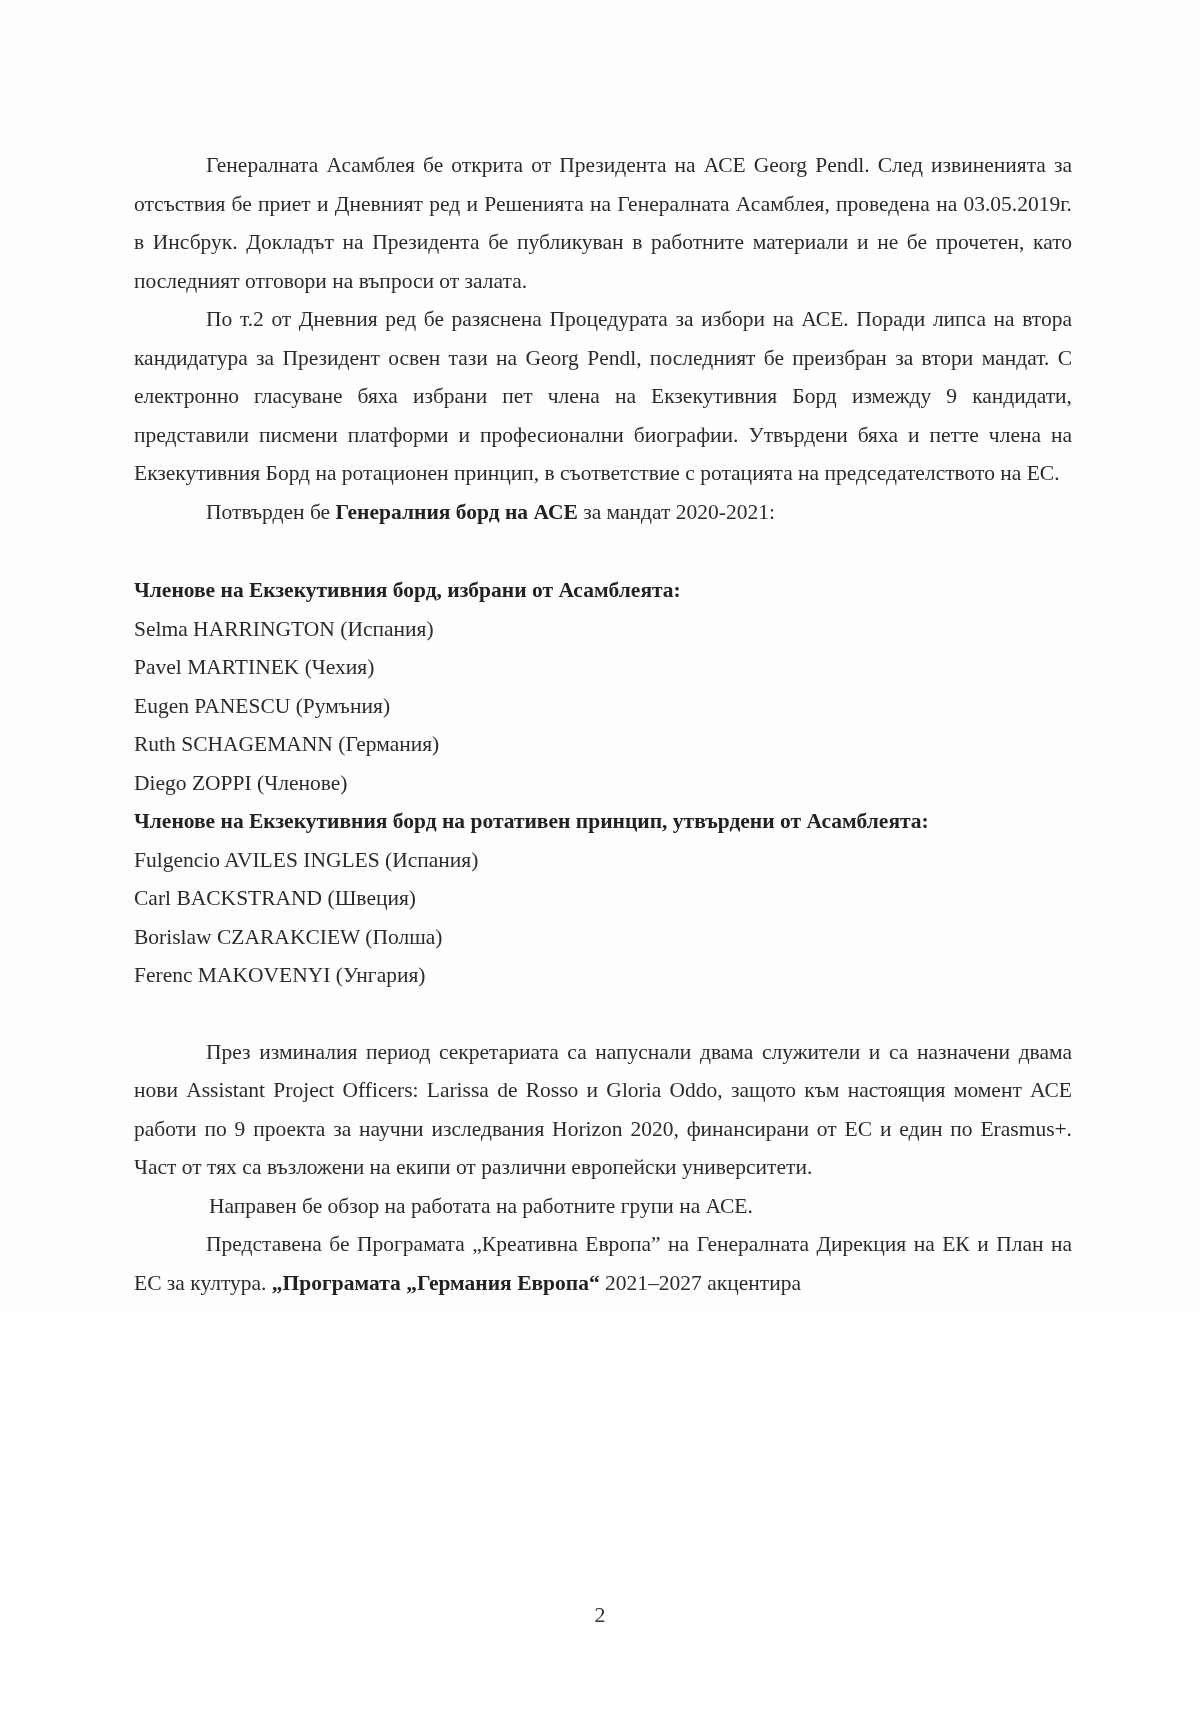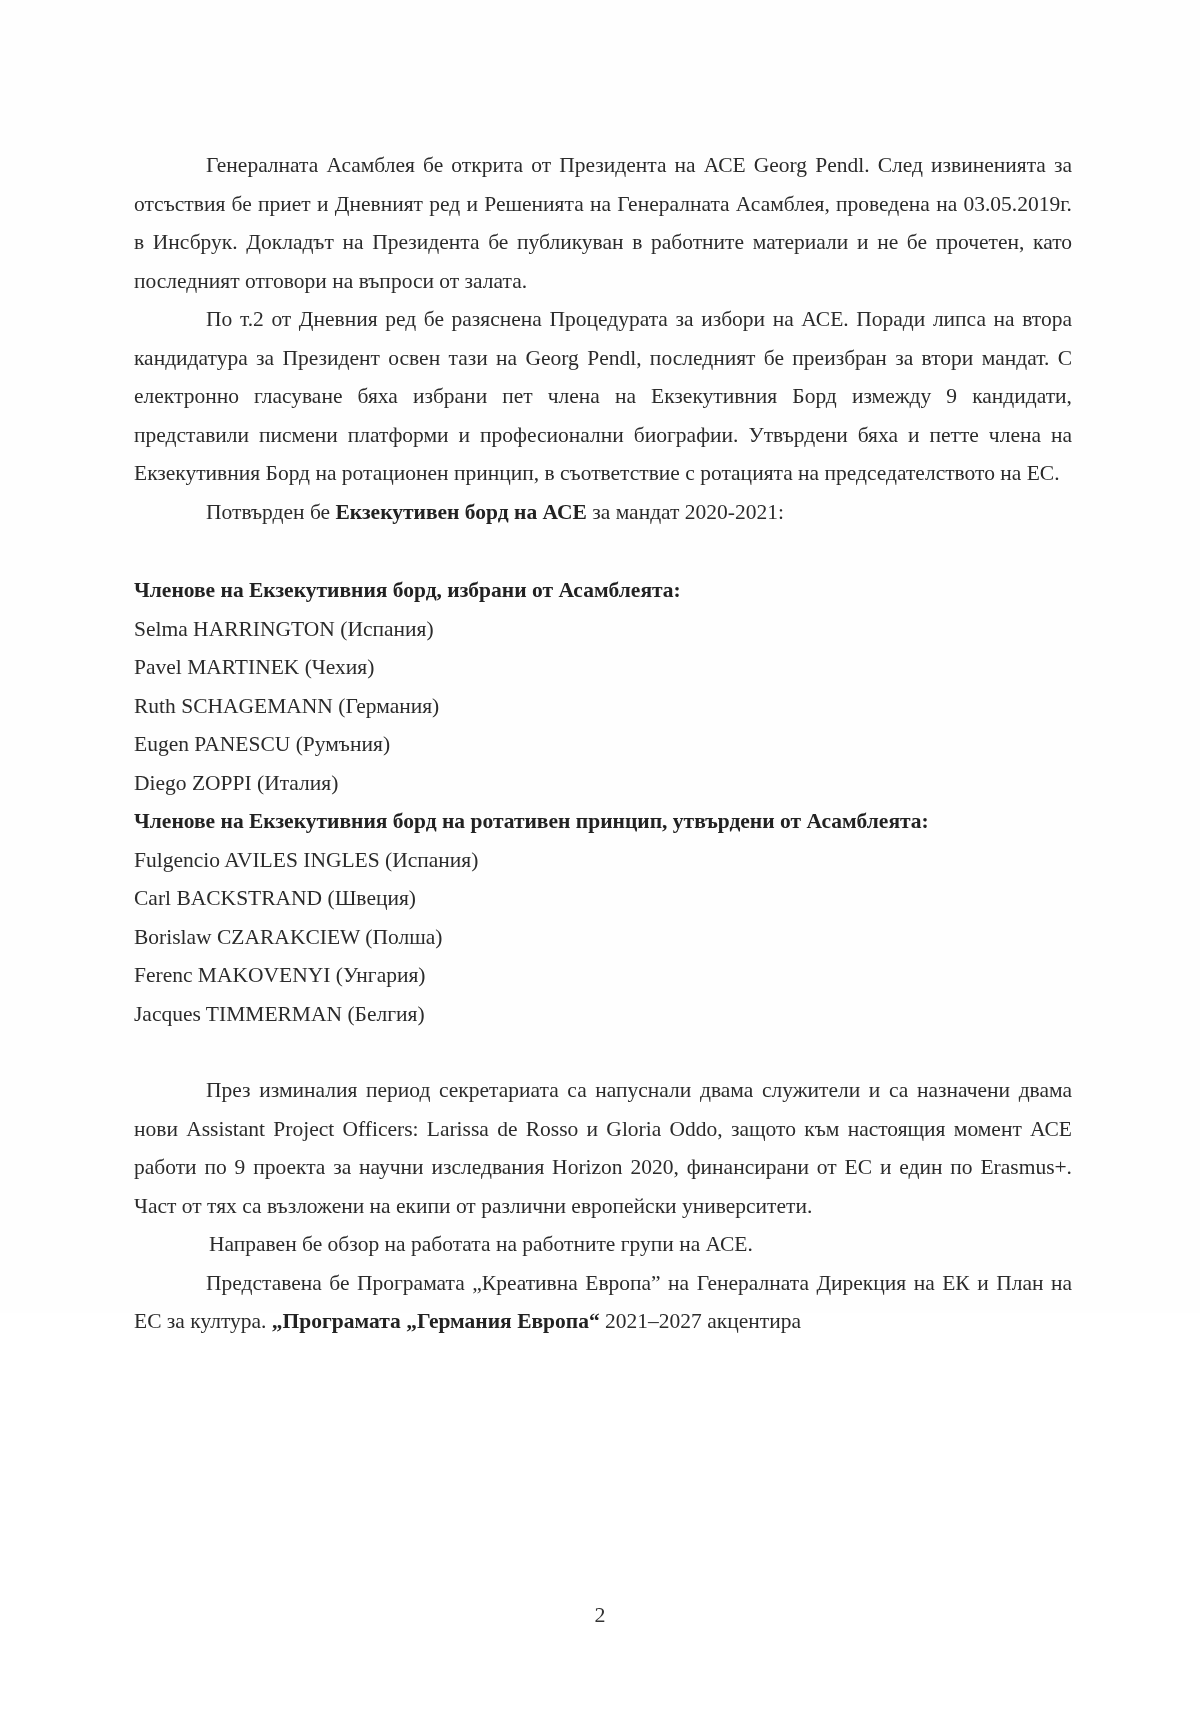--- a/index.html
+++ b/index.html
@@ -29,39 +29,38 @@
 </head>
 <body>
 
 <div class="page">
   <div class="body-text">
 
     <p class="indent">Генералната Асамблея бе открита от Президента на АСЕ Georg Pendl. След извиненията за отсъствия бе приет и Дневният ред и  Решенията на Генералната Асамблея, проведена на 03.05.2019г. в Инсбрук. Докладът на Президента бе публикуван в работните материали и не бе прочетен, като последният отговори на въпроси от залата.</p>
 
     <p class="indent">По т.2 от Дневния ред бе разяснена Процедурата за избори на АСЕ. Поради липса на втора кандидатура за Президент освен тази на Georg Pendl, последният бе преизбран за втори мандат. С електронно гласуване бяха избрани пет члена на Екзекутивния Борд измежду 9 кандидати, представили писмени платформи и професионални биографии.  Утвърдени бяха и петте члена на Екзекутивния Борд на ротационен принцип, в съответствие с ротацията на председателството на ЕС.</p>
 
-    <p class="indent"><span>Потвърден бе </span><b>Екзекутивен борд на АСЕ</b><span> за мандат 2020-2021:</span></p>
+    <p class="indent"><span>Потвърден бе </span><b>Генералния борд на АСЕ</b><span> за мандат 2020-2021:</span></p>
 
     <div class="gap1"></div>
 
     <div class="list">
 
       <p><b>Членове на Екзекутивния борд, избрани от Асамблеята:</b></p>
       <p>Selma HARRINGTON (Испания)</p>
       <p>Pavel MARTINEK (Чехия)</p>
+      <p>Eugen PANESCU (Румъния)</p>
       <p>Ruth SCHAGEMANN (Германия)</p>
-      <p>Eugen PANESCU (Румъния)</p>
-      <p>Diego ZOPPI (Италия)</p>
+      <p>Diego ZOPPI (Членове)</p>
 
       <p><b>Членове на Екзекутивния борд на ротативен принцип, утвърдени от Асамблеята:</b></p>
       <p>Fulgencio AVILES INGLES (Испания)</p>
       <p>Carl BACKSTRAND (Швеция)</p>
       <p>Borislaw CZARAKCIEW (Полша)</p>
       <p>Ferenc MAKOVENYI (Унгария)</p>
-      <p>Jacques TIMMERMAN (Белгия)</p>
     </div>
 
     <div class="gap2"></div>
 
 
     <p class="indent">През изминалия период секретариата са напуснали двама служители и са назначени двама нови Assistant Project Officers: Larissa de Rosso и Gloria Oddo, защото към настоящия момент АСЕ работи по 9 проекта  за научни изследвания Horizon  2020, финансирани от ЕС и един по Erasmus+. Част от тях са възложени на екипи от различни европейски университети.</p>
 
     <p class="indent2">Направен бе обзор на работата на работните групи на АСЕ.</p>
 
     <p class="indent"><span>Представена бе Програмата „Креативна Европа” на Генералната Дирекция на ЕК и План на ЕС за култура. </span><b>„Програмата „Германия Европа“</b><span> 2021–2027 акцентира</span></p>

